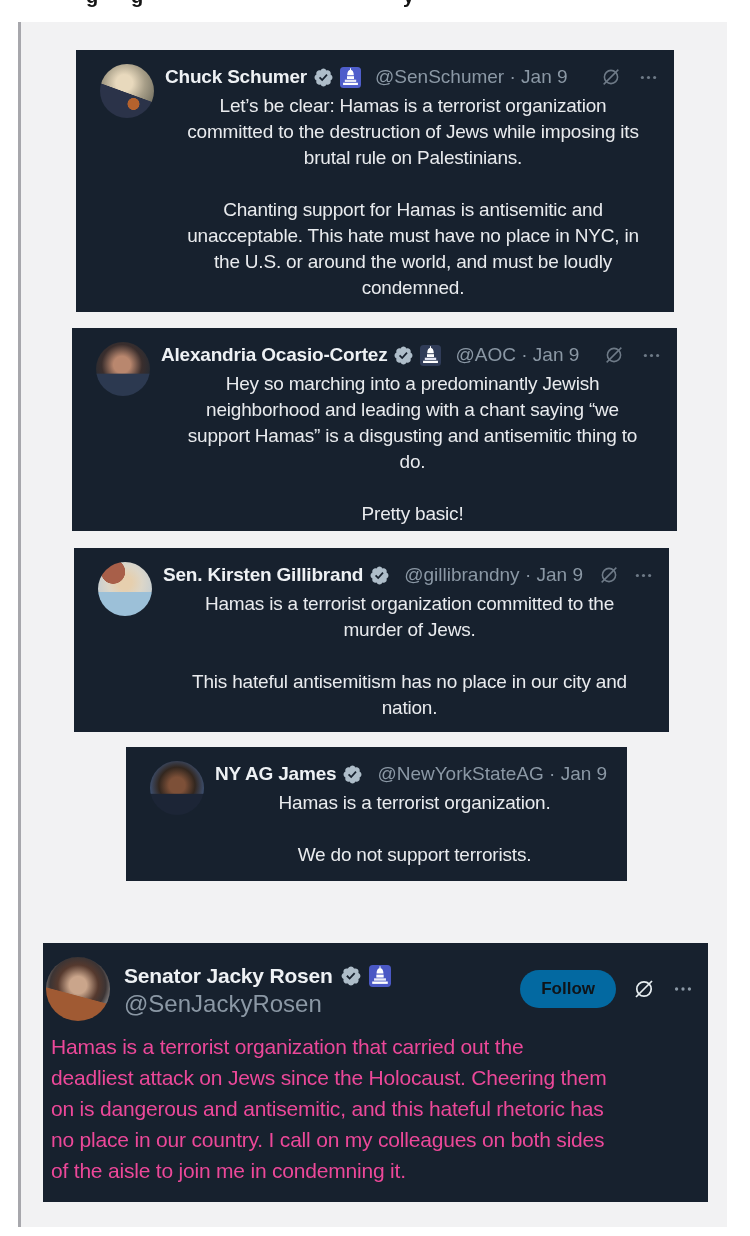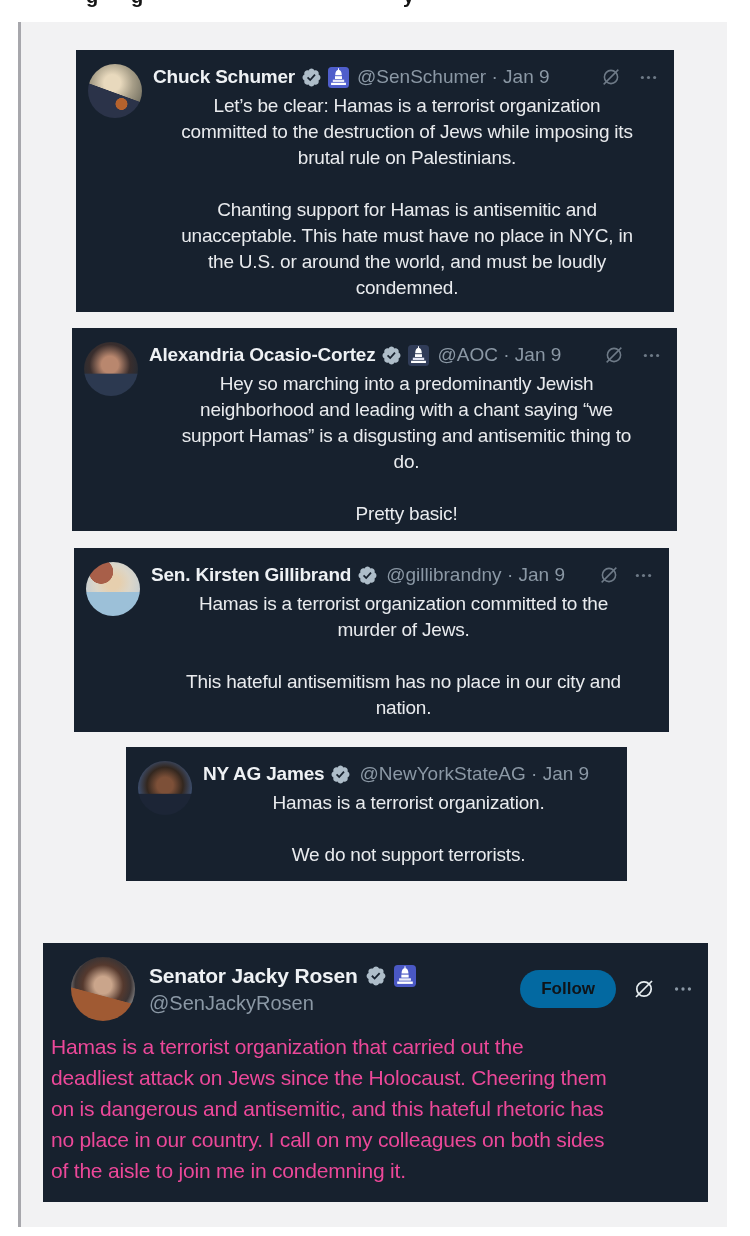--- a/index.html
+++ b/index.html
@@ -9,28 +9,28 @@
   
   .top-strip{position:absolute;left:0;top:0;width:750px;height:8px;overflow:hidden;}
   .frag{position:absolute;top:-15px;font-size:20px;color:#141414;font-weight:600;}
   .frag1{left:86px}.frag2{left:131px}.frag3{left:403px}
 
   
   .quote{position:absolute;left:18px;top:22px;width:706px;height:1205px;
          background:#f2f2f3;border-left:3px solid #a7a7ac;}
 
   .card{position:absolute;background:#17212e;overflow:hidden;}
-  .card-inner{display:flex;gap:11px;padding:14px 13px 0 12px;}
+  .card-inner{display:flex;gap:11px;padding:14px 13px 0 24px;}
   .avatar{width:54px;height:54px;border-radius:50%;flex:none;}
   .content{flex:1;min-width:0;}
   .hrow{display:flex;align-items:center;gap:6px;font-size:19px;height:26px;white-space:nowrap;}
   .name{font-weight:bold;color:#eef1f4;letter-spacing:-0.2px;}
   .badge{display:flex;align-items:center;flex:none;}
   .badge svg{display:block;}
-  .meta{color:#8b98a5;margin-left:2px;}
+  .meta{color:#8b98a5;margin-left:8px;}
   .icons{margin-left:auto;display:flex;align-items:center;gap:16px;padding-right:2px;}
   .body{margin-top:3px;font-size:19px;line-height:26px;color:#e9ebee;
         letter-spacing:-0.2px;white-space:pre;overflow:hidden;text-align:center;}
 
   
   .av-schumer{background:
     radial-gradient(circle at 62% 74%, #b5622d 0 11%, rgba(0,0,0,0) 12%),
     linear-gradient(200deg, rgba(0,0,0,0) 52%, #2b3349 53%),
     radial-gradient(circle at 45% 35%, #e8d9bd 0 18%, #a79e88 45%, #7c7868 70%, #555a55 100%);}
   .av-aoc{background:
@@ -41,25 +41,25 @@
     linear-gradient(180deg, rgba(0,0,0,0) 55%, #9cc0d8 56%),
     radial-gradient(circle at 50% 38%, #e6cfae 0 16%, #dcd6c8 40%, #c0ccd4 75%, #e8e6e2 100%);}
   .av-james{background:
     linear-gradient(180deg, rgba(0,0,0,0) 60%, #1c2536 61%),
     radial-gradient(circle at 50% 45%, #7d5038 0 20%, #33271f 45%, #3f5a86 75%, #8498b4 100%);}
   .av-rosen{background:
     linear-gradient(195deg, rgba(0,0,0,0) 58%, #a05a33 59%),
     radial-gradient(circle at 50% 44%, #caa58b 0 18%, #55392e 42%, #3c3434 58%, #cdd2d4 85%);}
 
   
-  .c5-header{display:flex;align-items:center;gap:14px;padding:14px 14px 0 28px;}
+  .c5-header{display:flex;align-items:center;gap:14px;padding:14px 14px 0 3px;}
   .c5-avatar{width:64px;height:64px;border-radius:50%;flex:none;}
   .c5-names{display:flex;flex-direction:column;justify-content:center;min-width:0;}
   .c5-namerow{display:flex;align-items:center;gap:7px;font-size:21px;height:28px;white-space:nowrap;}
-  .c5-handle{color:#8b98a5;font-size:20px;line-height:27px;}
+  .c5-handle{color:#8b98a5;font-size:24px;line-height:27px;}
   .c5-cluster{margin-left:auto;display:flex;align-items:center;gap:16px;}
   .follow{height:38px;padding:0 21px;border:none;border-radius:20px;background:#0369a1;
           color:#0f1419;font-weight:bold;font-size:17px;font-family:"Liberation Sans",sans-serif;cursor:pointer;}
   .c5-body{margin:10px 10px 0 8px;font-size:21px;line-height:31px;color:#ec4899;
            letter-spacing:-0.2px;white-space:pre;overflow:hidden;}
 </style>
 </head>
 <body>
 
 <div class="page">

